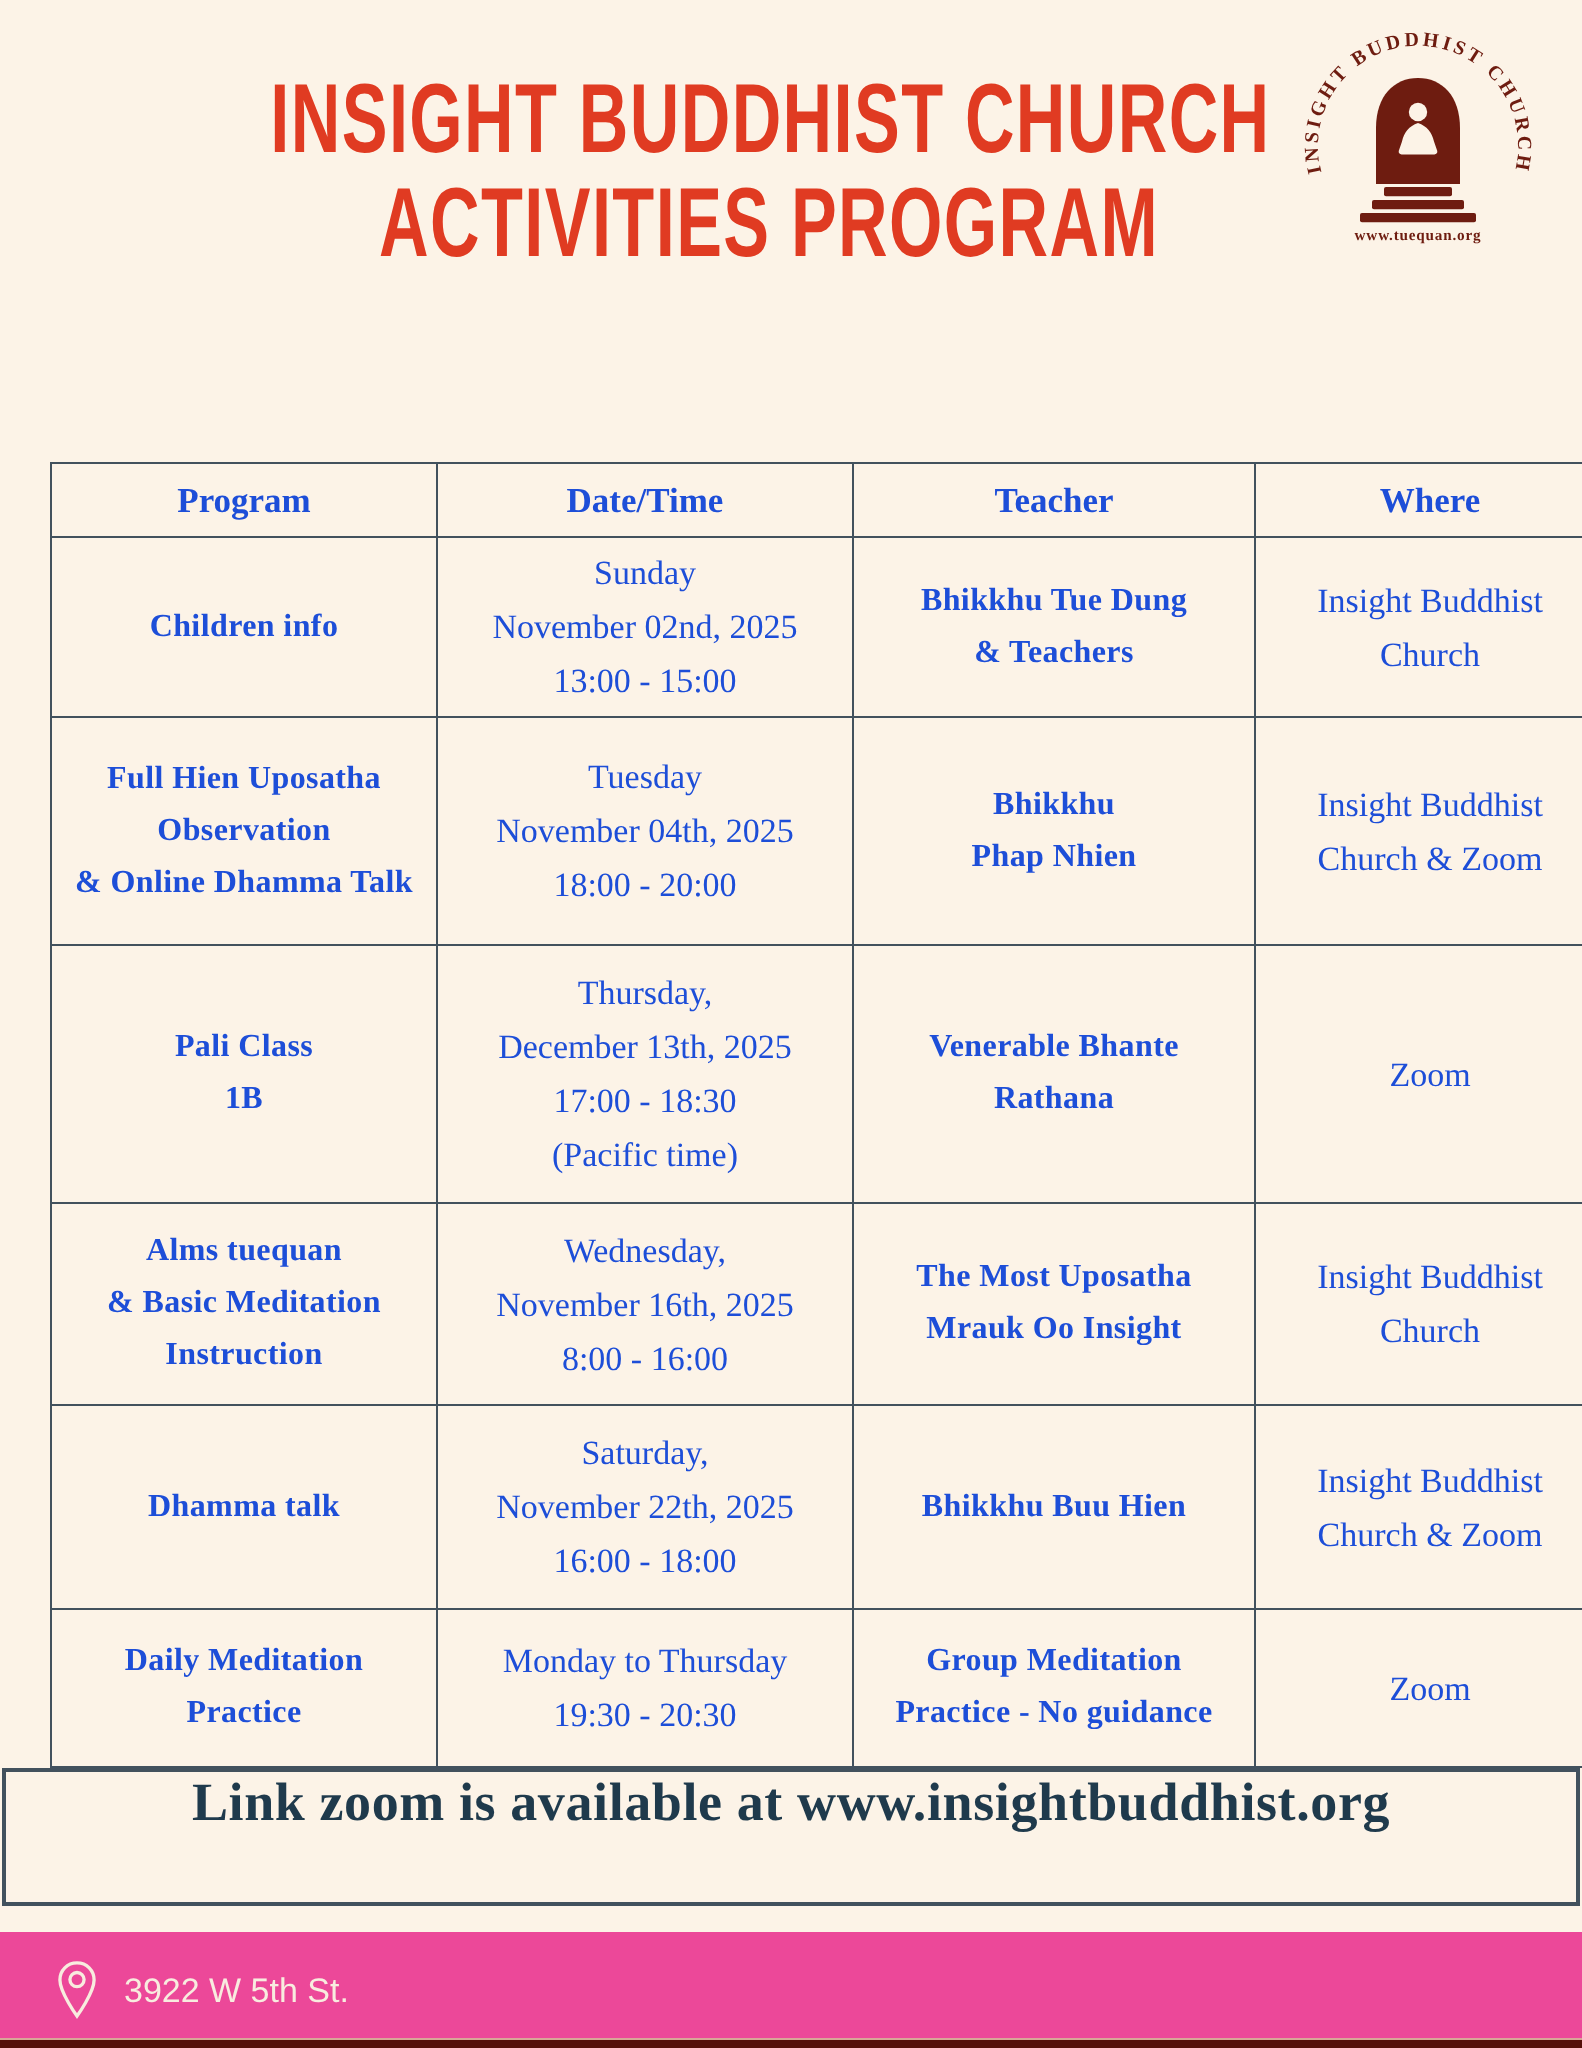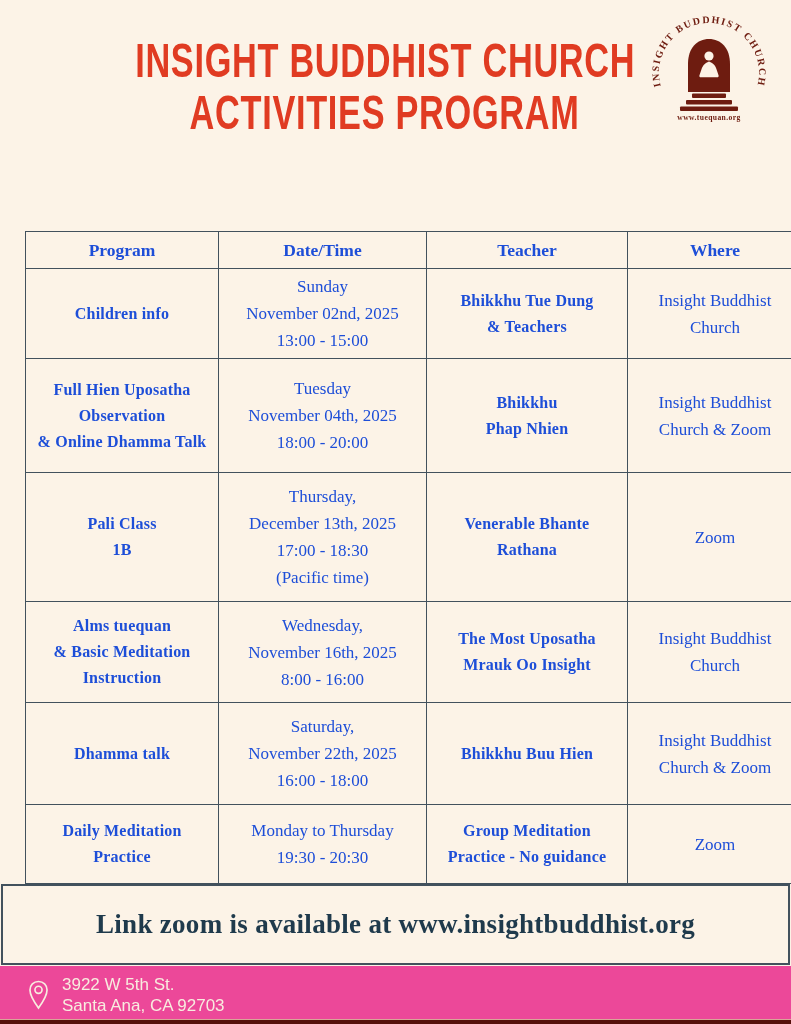--- a/index.html
+++ b/index.html
@@ -29,22 +29,22 @@
   .activities tbody tr:nth-child(1){height:90px;}
   .activities tbody tr:nth-child(2){height:114px;}
   .activities tbody tr:nth-child(3){height:129px;}
   .activities tbody tr:nth-child(4){height:101px;}
   .activities tbody tr:nth-child(5){height:102px;}
   .activities tbody tr:nth-child(6){height:79px;}
   .cell .line{line-height:27px;font-size:17px;}
   .cell.bold .line{font-weight:bold;font-size:16px;line-height:26px;letter-spacing:.2px;}
 
   
-  .link-box{position:absolute;top:884px;left:1px;width:789px;height:81px;
-      border:2px solid #42515d;box-sizing:border-box;display:flex;align-items:center;
+  .link-box{position:absolute;top:884px;left:1px;width:789px;height:69px;
+      border:2px solid #42515d;box-sizing:border-box;display:flex;
       justify-content:center;}
   .link-box span{font-size:27px;font-weight:bold;color:#1f3a4c;letter-spacing:.3px;}
 
   
   .footer{position:absolute;top:966px;left:0;width:791px;height:58px;background:#ec4899;
       display:flex;align-items:center;justify-content:space-between;padding:0 26px;
       box-sizing:border-box;color:#f8ecdf;font-family:"Liberation Sans",sans-serif;}
   .f-item{display:flex;align-items:center;gap:11px;}
   .addr{font-size:17px;line-height:21px;text-align:left;}
   .f-text{font-size:18px;letter-spacing:.3px;}
@@ -263,19 +263,18 @@
   </div>
 
   <div class="footer">
     <div class="f-item">
       <svg class="f-icon" width="25" height="32" viewBox="0 0 24 30">
         <path d="M12 2 C7.3 2 3.8 5.6 3.8 10.2 C3.8 16.2 12 27.5 12 27.5 S20.2 16.2 20.2 10.2 C20.2 5.6 16.7 2 12 2 Z" fill="none" stroke="#f8ecdf" stroke-width="1.6"></path>
         <circle cx="12" cy="10" r="3.4" fill="none" stroke="#f8ecdf" stroke-width="1.6"></circle>
       </svg>
       <div class="addr">
         <div>3922 W 5th St.</div>
-        <div>Santa Ana, CA 92703</div>
       </div>
     </div>
   </div>
   <div class="bottom-strip"></div>
 
 </div>
 
 </body></html>

